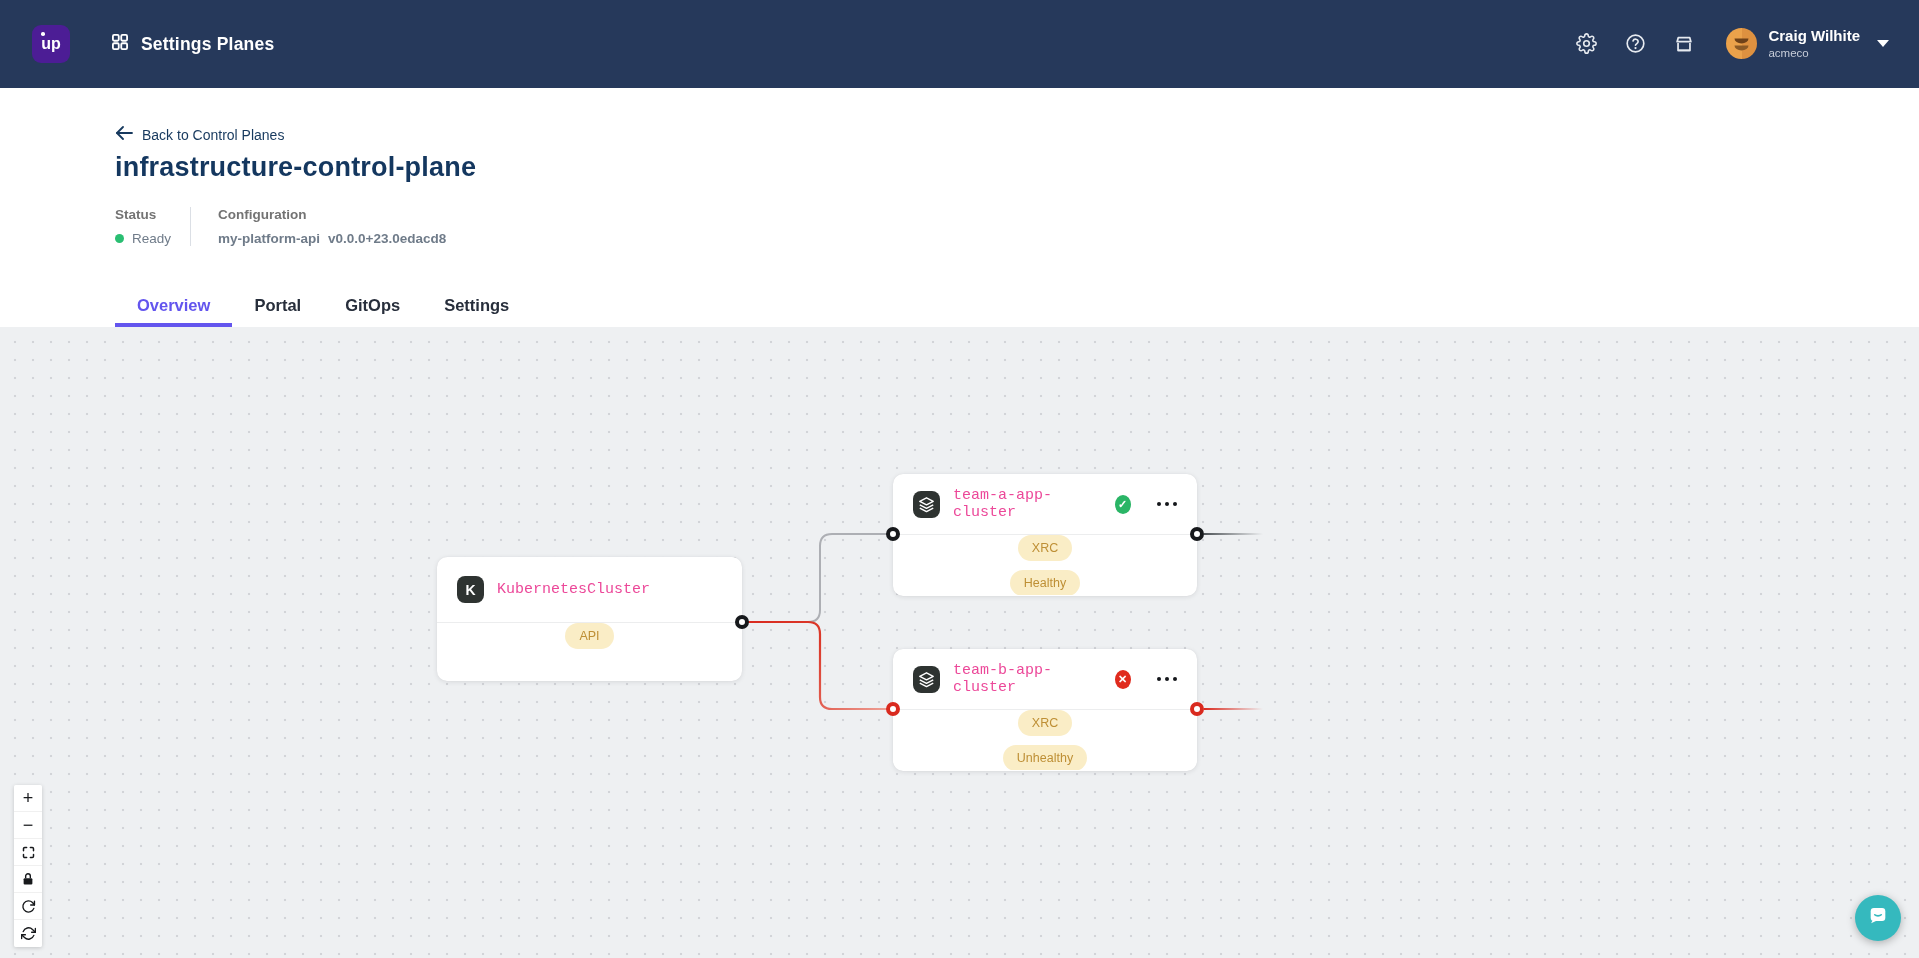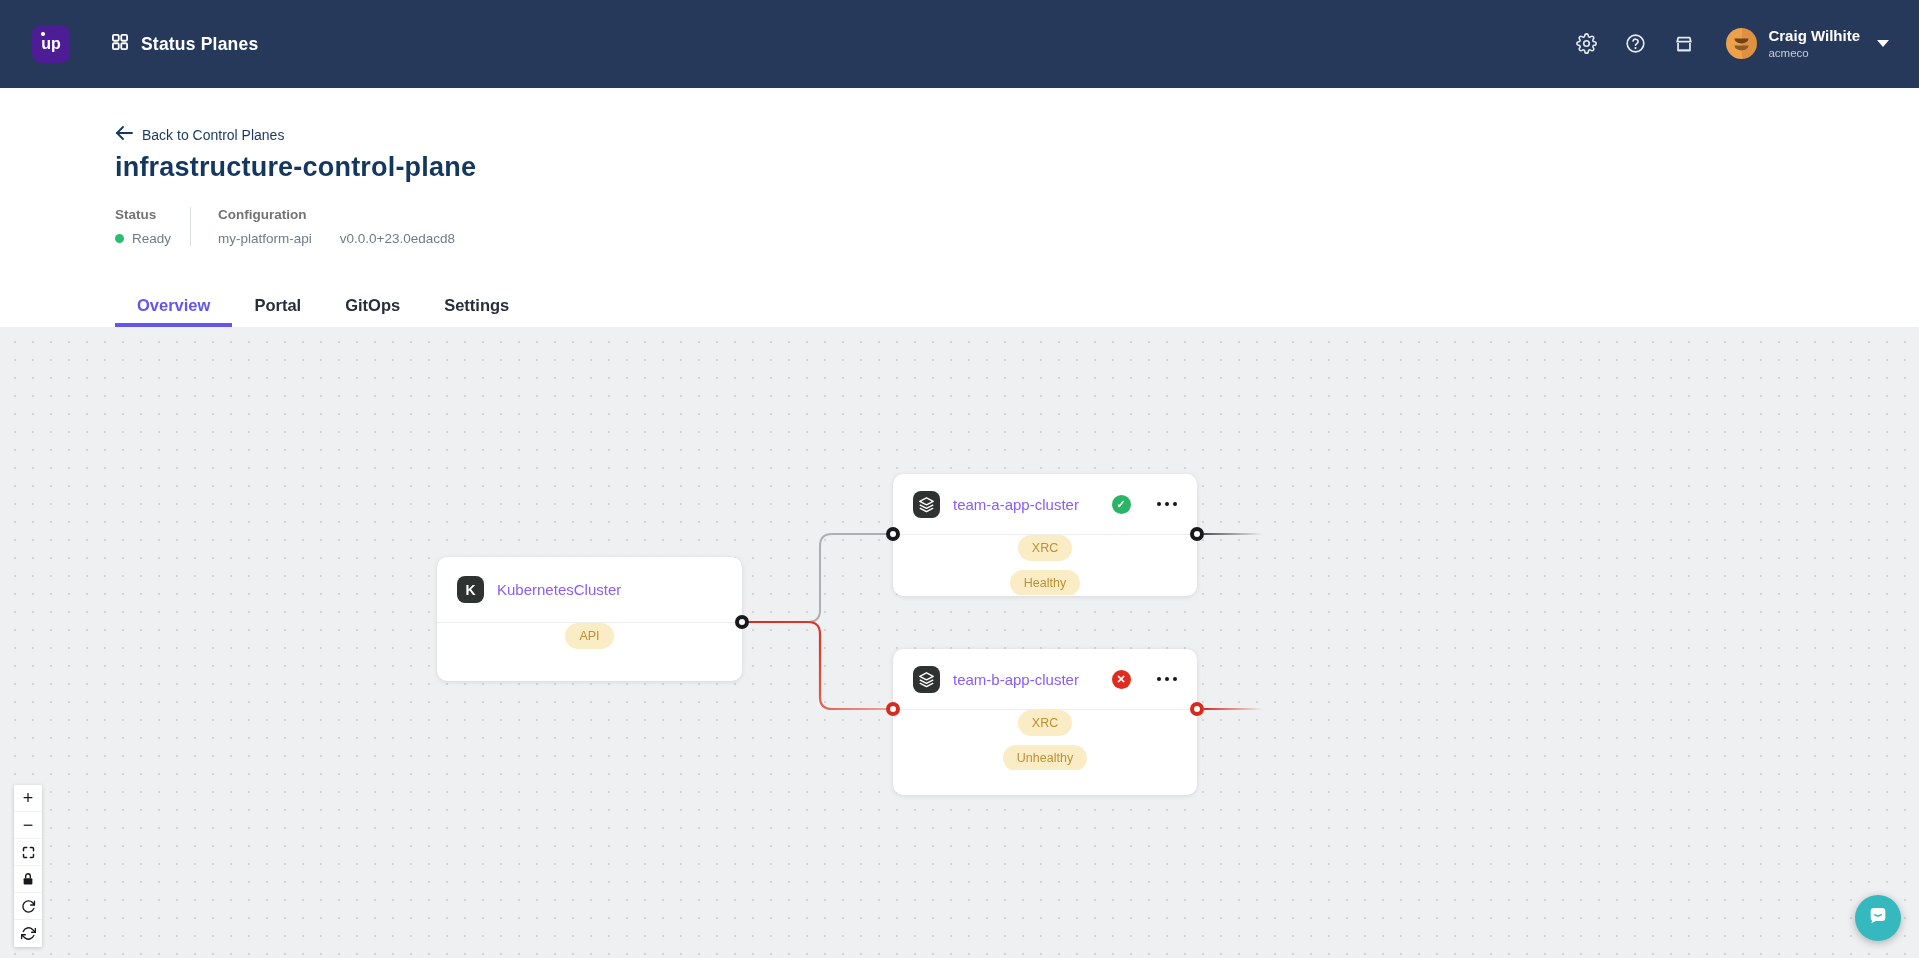--- a/index.html
+++ b/index.html
@@ -34,42 +34,42 @@
                color:#17395E; font-size:14px; cursor:pointer; width:max-content; }
   .page-title { margin-top:9px; font-size:27px; font-weight:700; color:#14375F;
                 letter-spacing:.2px; }
   .meta-row { margin-top:24px; display:flex; align-items:stretch; }
   .meta-col { display:flex; flex-direction:column; }
   .meta-col.status { width:75px; }
   .meta-divider { width:1px; background:#DBDFE5; margin-right:27px; }
   .meta-label { font-size:13.5px; font-weight:700; color:#737373; margin-bottom:9px; }
   .meta-value-row { display:flex; align-items:center; gap:8px; font-size:13.5px; color:#6F7B89; }
   .green-dot { width:9px; height:9px; border-radius:50%; background:#2ABE72; }
-  .config-values { display:flex; gap:28px; }
+  .config-values { display:flex; gap:8px;font-weight:bold; }
 
   
   .tabs { margin-top:auto; display:flex; }
   .tab { height:39px; padding:0 22px; display:flex; align-items:center;
          font-size:16.5px; font-weight:700; color:#272E3B; cursor:pointer;
          border-bottom:4px solid transparent; }
   .tab.active { color:#6355EE; border-bottom-color:#6355EE; }
 
   
   .canvas { position:relative; height:631px; background-color:#EEF0F2;
             background-image:radial-gradient(circle, #D2D4D8 1.2px, transparent 1.6px);
             background-size:18px 18px; background-position:6px 6px; }
   .edges { position:absolute; left:0; top:0; z-index:1; }
 
   .node { position:absolute; background:#fff; border-radius:10px; z-index:2;
           box-shadow:0 1px 5px rgba(25,30,40,.10), 0 0 1px rgba(0,0,0,.08); cursor:pointer; }
   .node-top { display:flex; align-items:center; padding:0 20px; gap:13px; }
   .node-icon { width:27px; height:27px; border-radius:8px; background:#2E3331; color:#fff;
                display:flex; align-items:center; justify-content:center;
                font-weight:700; font-size:14px; flex:0 0 auto; }
-  .node-title { font-size:15px; color:#8b5cf6; }
+  .node-title { font-size:15px; color:#ec4899;font-family:Liberation Mono, monospace; }
   .flex-spacer { flex:1; }
   .status-circle { width:19px; height:19px; border-radius:50%; color:#fff; font-size:11px;
                    font-weight:700; display:flex; align-items:center; justify-content:center; }
   .status-circle.green { background:#2AB566; }
   .status-circle.red   { background:#E02B1E; }
   .menu-dots { display:flex; gap:3.5px; margin-left:13px; cursor:pointer; padding:4px 0; }
   .menu-dots i { width:4.5px; height:4.5px; border-radius:50%; background:#14161A; }
   .node-bottom { border-top:1px solid #ECEDEE; display:flex; align-items:center;
                  padding:0 20px; gap:9px; overflow:hidden;flex-direction:column; }
   .badge { background:#FAEDC6; color:#BE8F35; font-size:12.5px; padding:6px 14px;
@@ -106,21 +106,21 @@
   </div>
   <div class="brand">
     <span>
       <svg width="20" height="20" viewBox="0 0 24 24" fill="none" stroke="#fff" stroke-width="2.2">
         <rect x="3.5" y="3.5" width="7" height="7" rx="1.5"></rect>
           <rect x="13.5" y="3.5" width="7" height="7" rx="1.5"></rect>
         <rect x="3.5" y="13.5" width="7" height="7" rx="1.5"></rect>
           <rect x="13.5" y="13.5" width="7" height="7" rx="1.5"></rect>
       </svg>
     </span>
-    <span class="brand-title">Status Planes</span>
+    <span class="brand-title">Settings Planes</span>
   </div>
 
   <div class="nav-right">
     <span class="nav-icon-btn">
       <svg width="21" height="21" viewBox="0 0 24 24" fill="none" stroke="currentColor" stroke-width="1.8" stroke-linejoin="round">
         <circle cx="12" cy="12" r="3.2"></circle>
         <path d="M19.4 15a1.65 1.65 0 0 0 .33 1.82l.06.06a2 2 0 0 1 0 2.83 2 2 0 0 1-2.83 0l-.06-.06a1.65 1.65 0 0 0-1.82-.33 1.65 1.65 0 0 0-1 1.51V21a2 2 0 0 1-2 2 2 2 0 0 1-2-2v-.09A1.65 1.65 0 0 0 9 19.4a1.65 1.65 0 0 0-1.82.33l-.06.06a2 2 0 0 1-2.83 0 2 2 0 0 1 0-2.83l.06-.06a1.65 1.65 0 0 0 .33-1.82 1.65 1.65 0 0 0-1.51-1H3a2 2 0 0 1-2-2 2 2 0 0 1 2-2h.09A1.65 1.65 0 0 0 4.6 9a1.65 1.65 0 0 0-.33-1.82l-.06-.06a2 2 0 0 1 0-2.83 2 2 0 0 1 2.83 0l.06.06a1.65 1.65 0 0 0 1.82.33H9a1.65 1.65 0 0 0 1-1.51V3a2 2 0 0 1 2-2 2 2 0 0 1 2 2v.09a1.65 1.65 0 0 0 1 1.51 1.65 1.65 0 0 0 1.82-.33l.06-.06a2 2 0 0 1 2.83 0 2 2 0 0 1 0 2.83l-.06.06a1.65 1.65 0 0 0-.33 1.82V9a1.65 1.65 0 0 0 1.51 1H21a2 2 0 0 1 2 2 2 2 0 0 1-2 2h-.09a1.65 1.65 0 0 0-1.51 1z"></path>
       </svg>
     </span>
     <span class="nav-icon-btn">
@@ -246,21 +246,21 @@
           <i></i>
         </span>
     </div>
     <div class="node-bottom" style="height:61px;">
       <span class="badge">XRC</span>
       <span class="badge">Healthy</span>
       <span class="badge fade">KubernetesCluster</span>
     </div>
   </div>
 
-  <div class="node" style="left:893px; top:322px; width:304px; height:146px;">
+  <div class="node" style="left:893px; top:322px; width:304px; height:122px;">
     <div class="node-top" style="height:60px;">
       <span class="node-icon">
         <svg width="17" height="17" viewBox="0 0 24 24" fill="none" stroke="#fff" stroke-width="2" stroke-linejoin="round">
           <polygon points="12 2.5 2.5 7.5 12 12.5 21.5 7.5 12 2.5"></polygon>
           <polyline points="2.5 12.5 12 17.5 21.5 12.5"></polyline>
           <polyline points="2.5 17 12 22 21.5 17"></polyline>
         </svg>
       </span>
       <span class="node-title">team-b-app-cluster</span>
       <span class="flex-spacer"></span>

